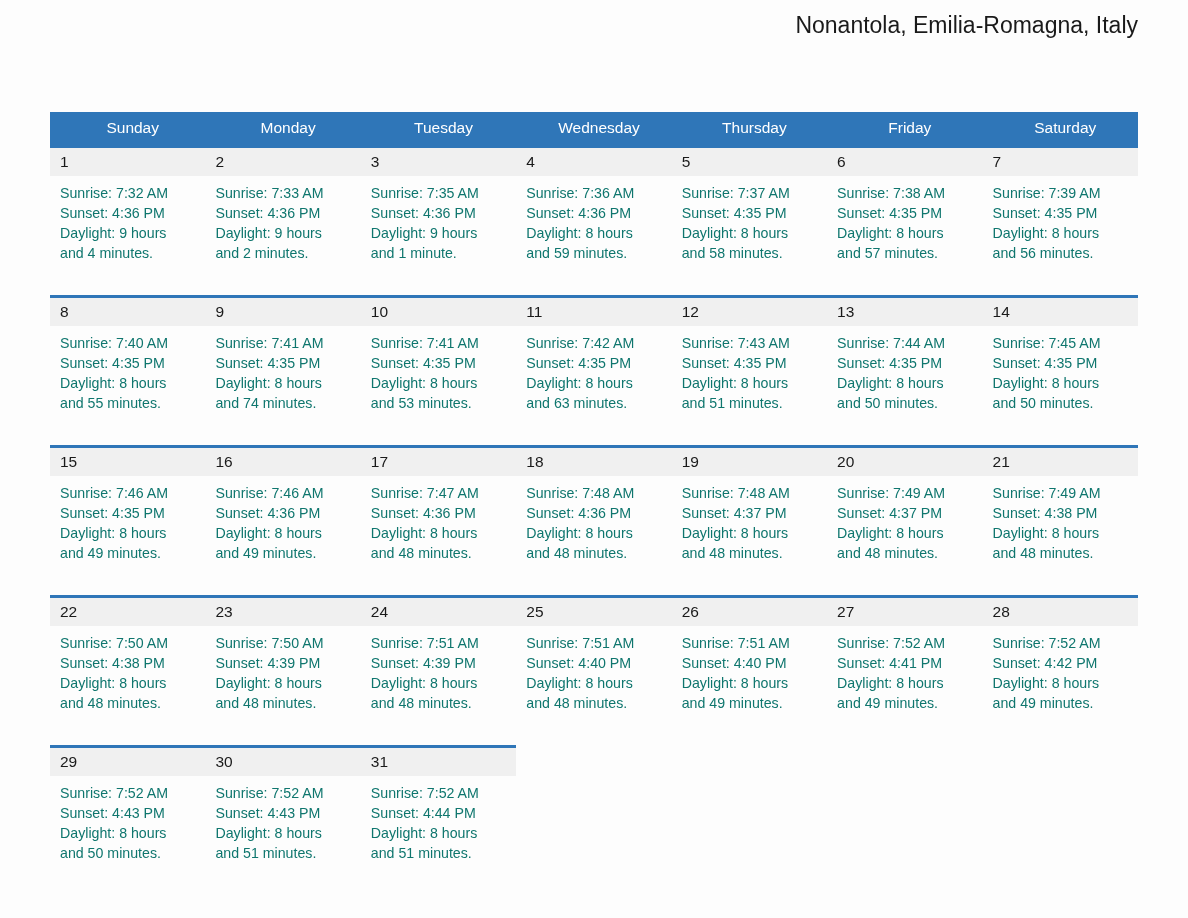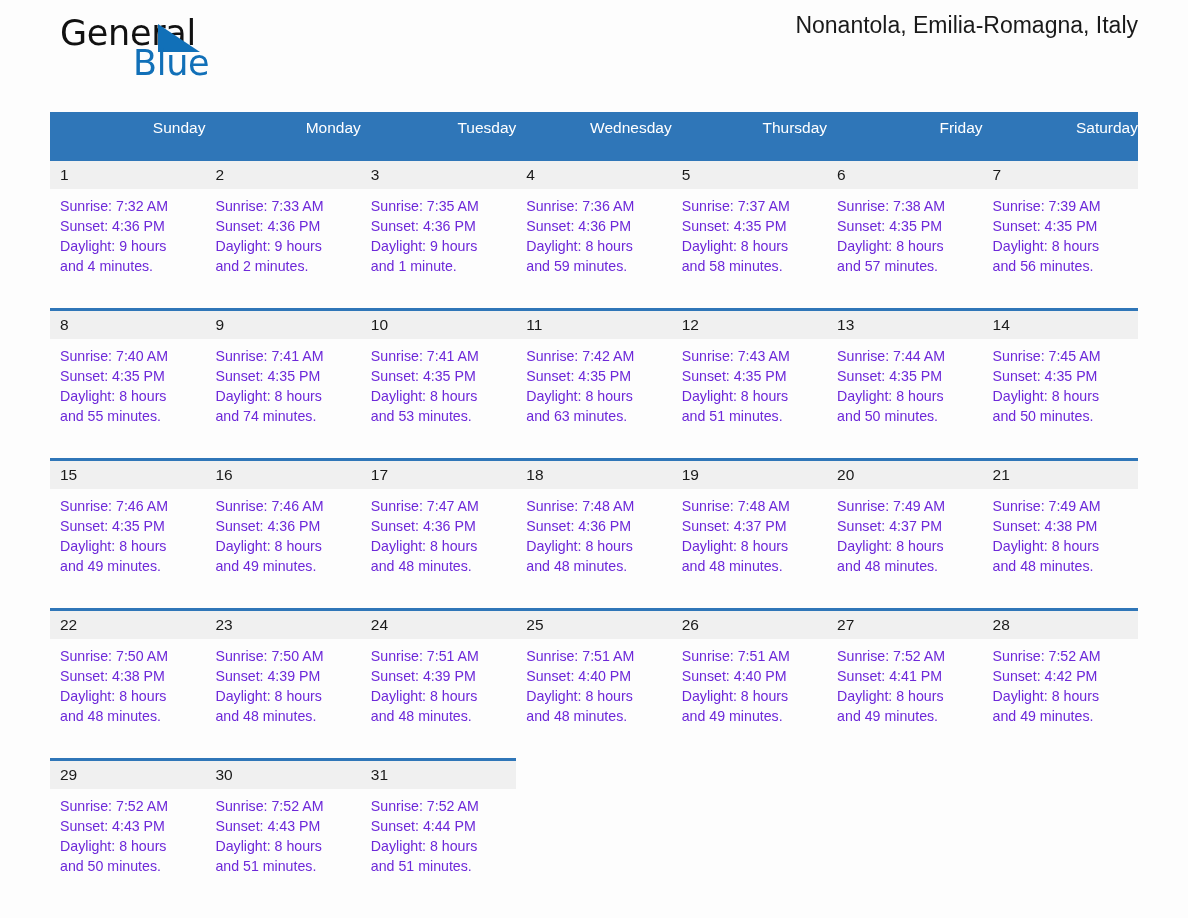--- a/index.html
+++ b/index.html
@@ -92,22 +92,22 @@
   .calendar {
     width: 1088px;
     border-collapse: collapse;
     table-layout: fixed;
   }
   .calendar th {
     background: #2f76b8;
     color: #ffffff;
     font-size: 15.5px;
     font-weight: 400;
-    text-align: right;
-    padding: 7px 0 24px 10px;
+    text-align: center;
+    padding: 7px 0 11px 10px;
     height: 18px;
     box-sizing: content-box;
     margin-top: 32px;
   }
   .week-row > td {
     vertical-align: top;
     padding: 0;
     border-top: 3px solid #2f76b8;
     height: 132px;
   }
@@ -122,42 +122,37 @@
     color: #1a1a1a;
     min-height: 19px;
   }
   .daynum.empty {
     color: transparent;
   }
   .details {
     padding: 7px 0 0 10px;
     font-size: 14.2px;
     line-height: 20px;
-    color: #6d28d9;
+    color: #0f766e;
   }
   .details div {
     white-space: nowrap;
   }
   .spacer-row td {
     height: 15px;
     padding: 0;
     border: none;
   }
 </style>
 </head>
 <body>
 
 <div class="page">
 
   <div class="top">
-    <div class="brand">
-      <span class="brand-general">General</span>
-      <span class="brand-tri"></span>
-      <span class="brand-blue">Blue</span>
-    </div>
     <div class="title-block">
       <div class="cal-subtitle">Nonantola, Emilia-Romagna, Italy</div>
     </div>
   </div>
 
   <table class="calendar">
     <thead>
       <tr>
         <th>Sunday</th>
         <th>Monday</th>

